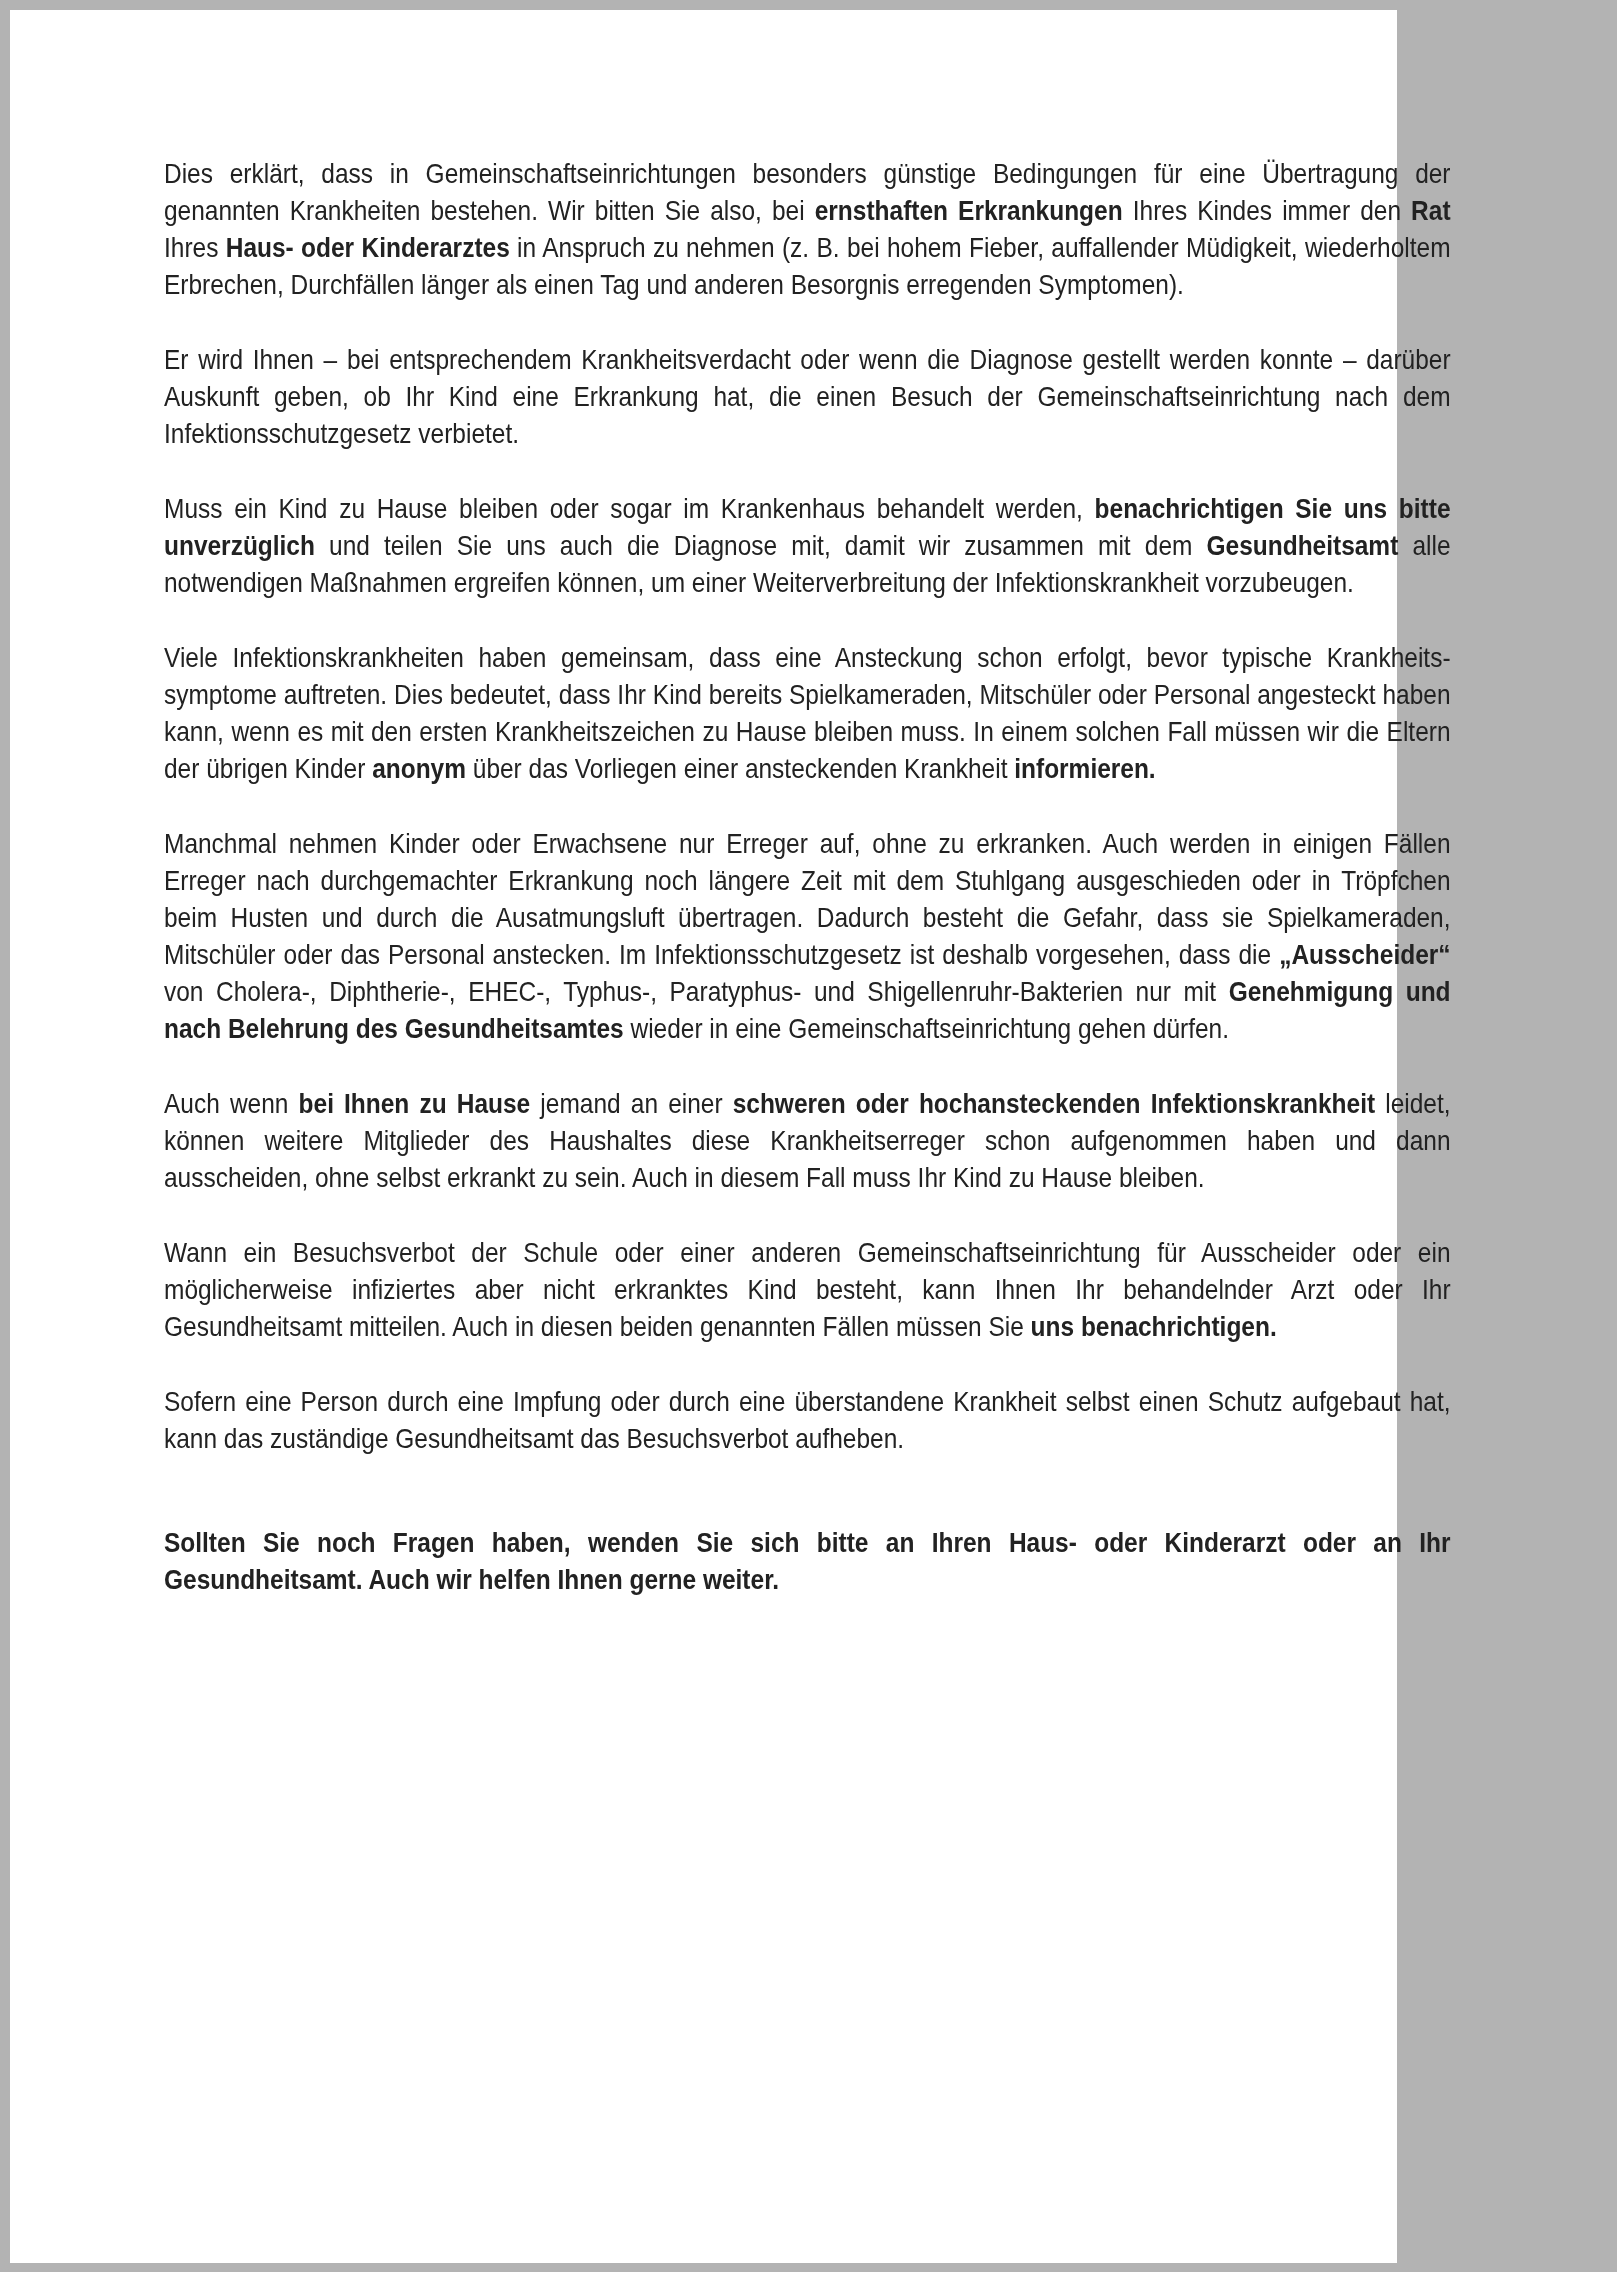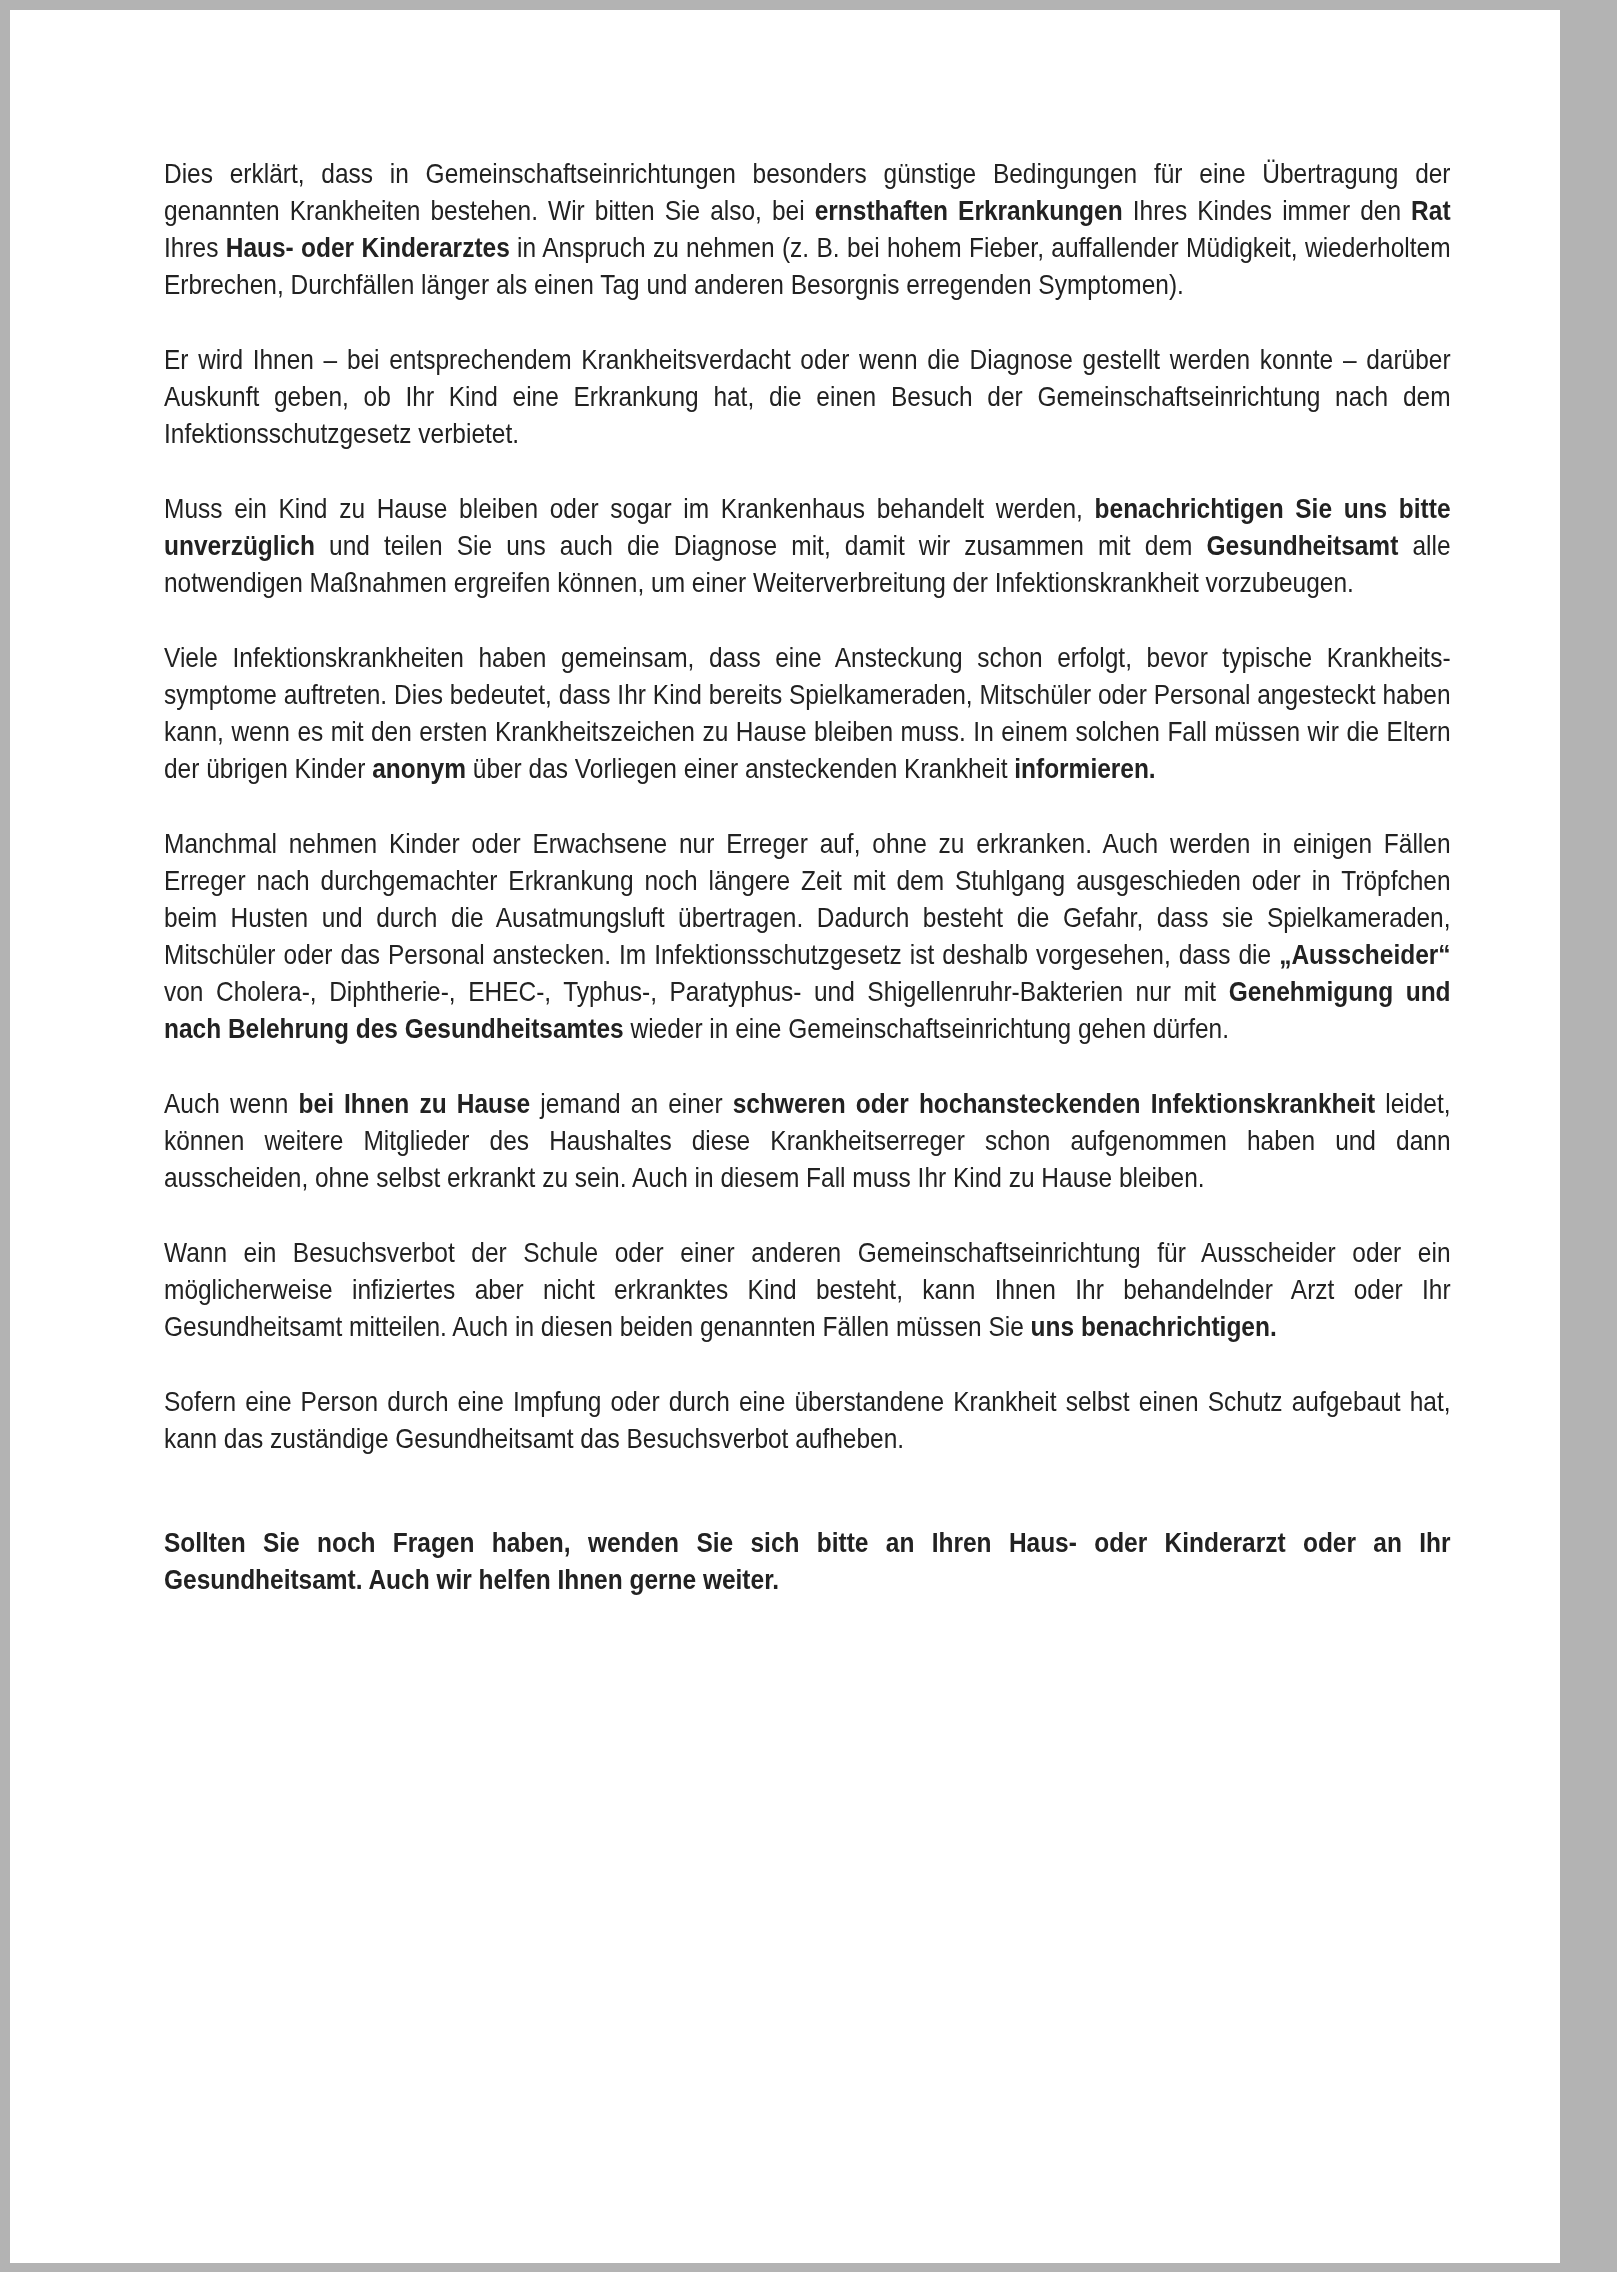--- a/index.html
+++ b/index.html
@@ -11,21 +11,21 @@
     height: 2273px;
     position: relative;
     background: var(--frame-color, #b3b3b3);
     font-family: "Liberation Sans", sans-serif;
     overflow: hidden;
   }
   .page {
     position: absolute;
     left: 9.6px;
     top: 9.6px;
-    width: 1550px;
+    width: 1387px;
     height: 2253px;
     background: var(--page-color, #ffffff);
   }
   .content {
     position: absolute;
     left: 154px;
     top: 145px;
     width: 1472px;
     transform: scaleX(0.874);
     transform-origin: 0 0;

